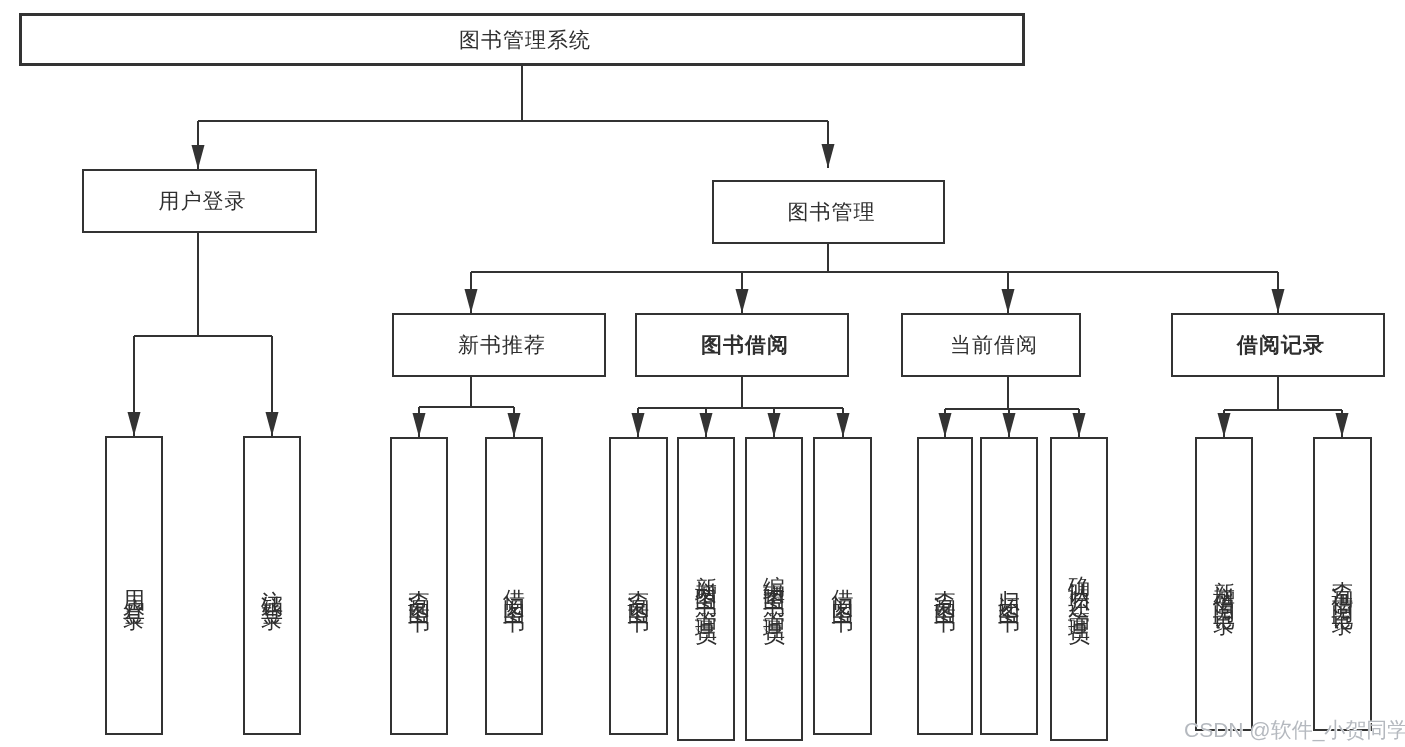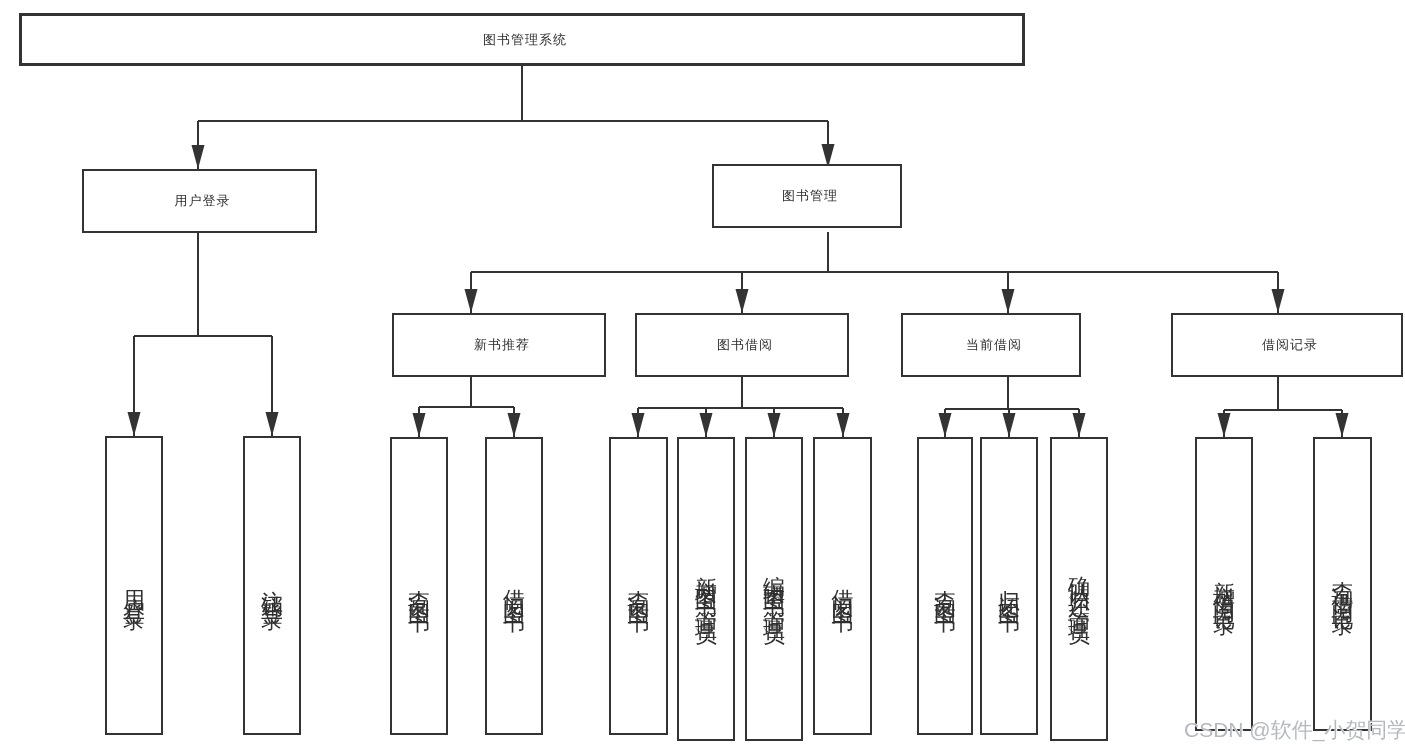--- a/index.html
+++ b/index.html
@@ -12,21 +12,21 @@
   }
   #connectors{position:absolute;left:0;top:0;width:1405px;height:747px;}
   .box{
     position:absolute;
     box-sizing:border-box;
     background:#ffffff;
     border:2px solid #333333;
     display:flex;align-items:center;justify-content:center;
     color:#2f2f2f;
   }
-  .hbox{font-size:13px;letter-spacing:1px;padding-left:6px;}
+  .hbox{font-size:21px;letter-spacing:1px;padding-left:6px;}
   .topbox{border-width:3px;}
   .vbox span{
     writing-mode:vertical-rl;
     text-orientation:mixed;
     font-size:22px;
     letter-spacing:7px;
     line-height:1;
     color:#2f2f2f;
     white-space:nowrap;
   }
@@ -96,34 +96,34 @@
     </g>
   </svg>
 
   <div class="box hbox topbox" style="left:19px;top:13px;width:1006px;height:53px;">
     <span>图书管理系统</span>
   </div>
 
   <div class="box hbox" style="left:82px;top:169px;width:235px;height:64px;">
     <span>用户登录</span>
   </div>
-  <div class="box hbox" style="left:712px;top:164px;width:190px;height:64px;">
+  <div class="box hbox" style="left:712px;top:180px;width:233px;height:64px;">
     <span>图书管理</span>
   </div>
 
   <div class="box hbox" style="left:364px;top:313px;width:214px;height:64px;margin-left:28px;">
     <span>新书推荐</span>
   </div>
-  <div class="box hbox" style="left:635px;top:313px;width:214px;height:64px;">
+  <div class="box hbox" style="left:635px;top:313px;width:214px;height:64px;font-weight:bold;">
     <span>图书借阅</span>
   </div>
   <div class="box hbox" style="left:901px;top:313px;width:180px;height:64px;">
     <span>当前借阅</span>
   </div>
-  <div class="box hbox" style="left:1171px;top:313px;width:232px;height:64px;">
+  <div class="box hbox" style="left:1171px;top:313px;width:214px;height:64px;font-weight:bold;">
     <span>借阅记录</span>
   </div>
 
   <div class="box vbox" style="left:105px;top:436px;width:58px;height:299px;">
     <span>用户登录</span>
   </div>
   <div class="box vbox" style="left:243px;top:436px;width:58px;height:299px;">
     <span>注销登录</span>
   </div>
 

